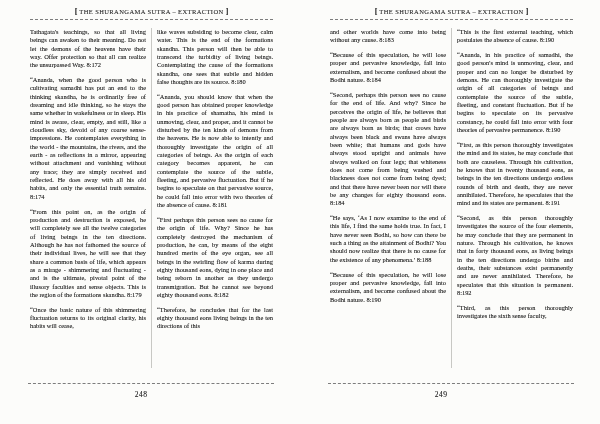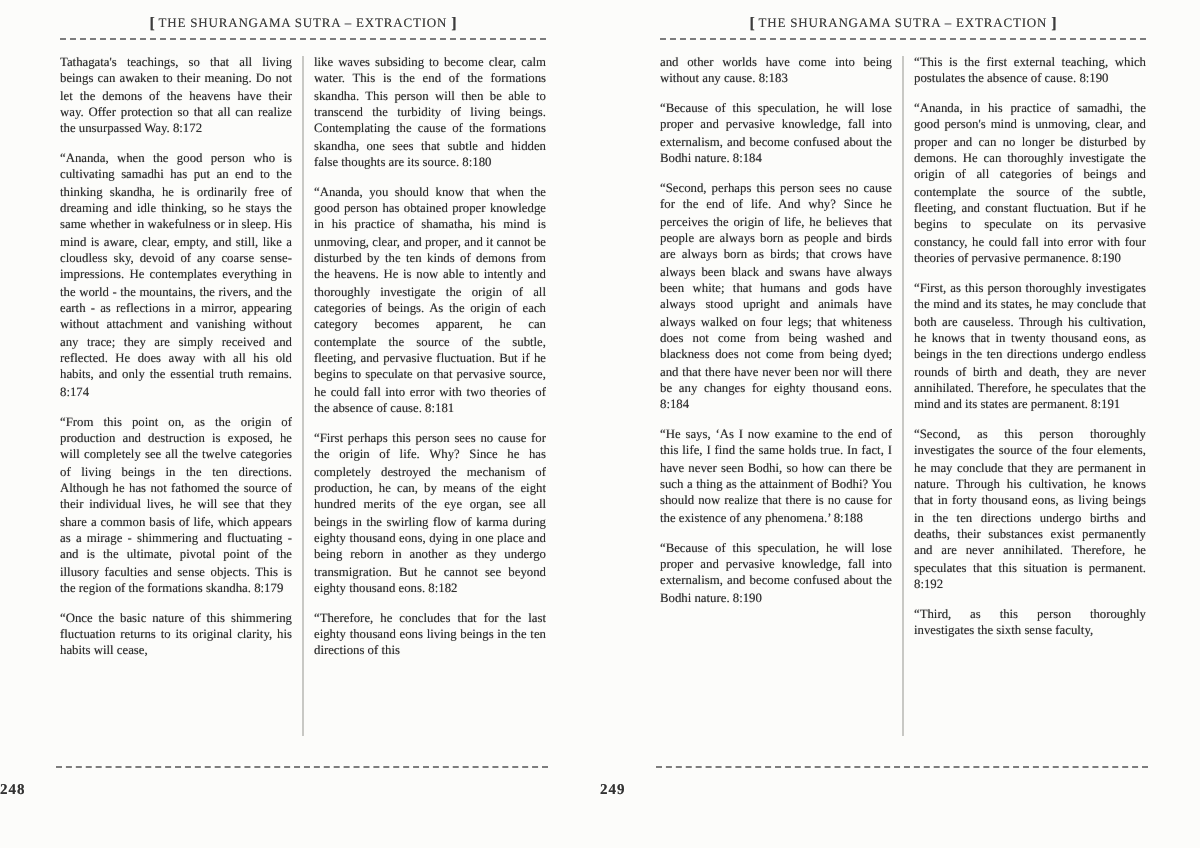--- a/index.html
+++ b/index.html
@@ -60,22 +60,23 @@
   }
   .footer-rule{
     position:absolute;
     left:28px;right:26px;top:383px;
     border:none;border-top:1px dashed #7d7d7d;height:0;margin:0;
   }
   .page-number{
     position:absolute;
     top:390px;left:0;
     width:94%;
+    text-align:center;
     font-size:7.5px;
-    font-weight:bold;
+    font-weight:normal;
     color:#333;
     letter-spacing:0.5px;
     text-shadow:0 0 0.3px rgba(50,50,50,.6);
   }
 </style>
 </head>
 <body>
 
 <div class="spread">
 

